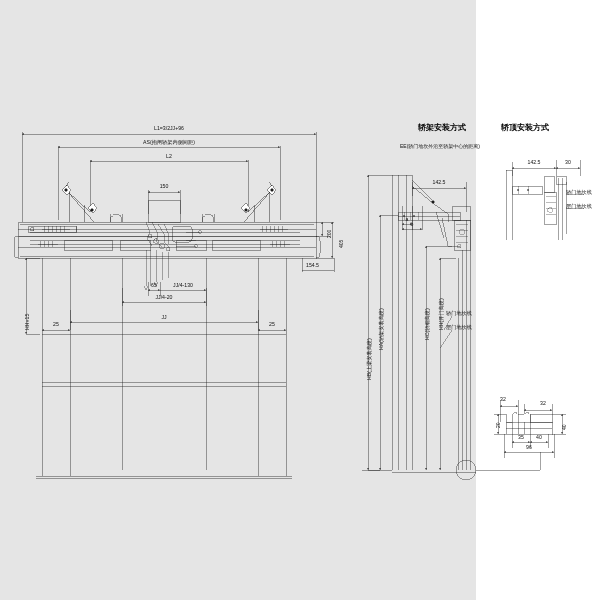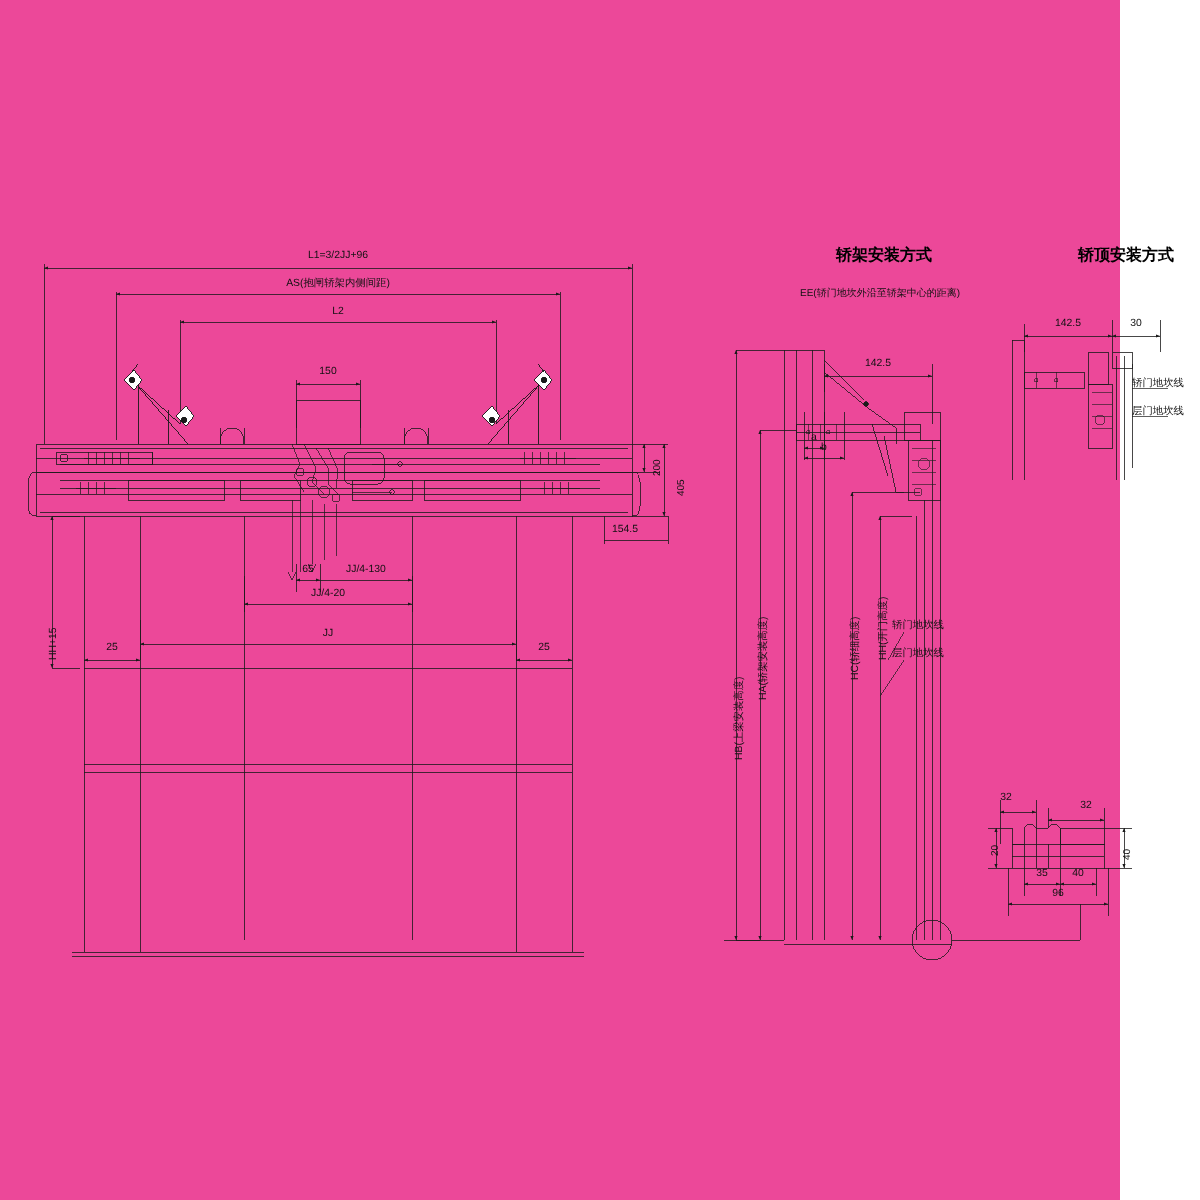--- a/index.html
+++ b/index.html
@@ -1,18 +1,18 @@
 <!DOCTYPE html>
 <html><head>
 <meta charset="utf-8">
 <style>
   html,body{margin:0;padding:0;background:#ffffff;}
   body{width:600px;height:600px;overflow:hidden;
        font-family:"Liberation Sans","DejaVu Sans",sans-serif;color:#1a1a1a;}
-  #sheet{position:relative;width:560px;height:600px;background:#ec4899;}
+  #sheet{position:relative;width:476px;height:600px;background:#e5e5e5;}
   svg.draw{position:absolute;left:0;top:0;width:600px;height:600px;}
   .lbl{position:absolute;font-size:5.2px;line-height:1;white-space:nowrap;color:#111;}
   .lbl.c{transform:translateX(-50%);}
   .ttl{position:absolute;font-size:8px;font-weight:bold;white-space:nowrap;
        transform:translateX(-50%);color:#000;}
   .sub{position:absolute;font-size:5px;white-space:nowrap;
        transform:translateX(-50%);color:#111;}
   .vlbl{position:absolute;font-size:5.2px;white-space:nowrap;color:#111;
         transform-origin:0 0;transform:rotate(-90deg);}
   .vnum{position:absolute;font-size:5px;white-space:nowrap;color:#111;
@@ -394,21 +394,21 @@
 <div class="lbl c" style="left:412px;top:222px;">b</div>
 
 <div class="vlbl" style="left:366px;top:380px;">HB(上梁安装高度)</div>
 <div class="vlbl" style="left:378px;top:350px;">HA(轿架安装高度)</div>
 <div class="vlbl" style="left:424px;top:340px;">HC(轿细高度)</div>
 <div class="vlbl" style="left:438px;top:330px;">HH(开门高度)</div>
 
 <div class="lbl" style="left:446px;top:311px;">轿门地坎线</div>
 <div class="lbl" style="left:446px;top:325px;">层门地坎线</div>
 
-<div class="ttl" style="left:563px;top:122px;">轿顶安装方式</div>
+<div class="ttl" style="left:525px;top:122px;">轿顶安装方式</div>
 <div class="lbl c" style="left:534px;top:160px;">142.5</div>
 <div class="lbl c" style="left:568px;top:160px;">30</div>
 <div class="lbl" style="left:566px;top:190px;">轿门地坎线</div>
 <div class="lbl" style="left:566px;top:204px;">层门地坎线</div>
 
 <div class="lbl c" style="left:503px;top:397px;">32</div>
 <div class="lbl c" style="left:543px;top:401px;">32</div>
 <div class="vnum" style="left:495px;top:428px;">20</div>
 <div class="vnum" style="left:561px;top:430px;">40</div>
 <div class="lbl c" style="left:521px;top:435px;">35</div>

